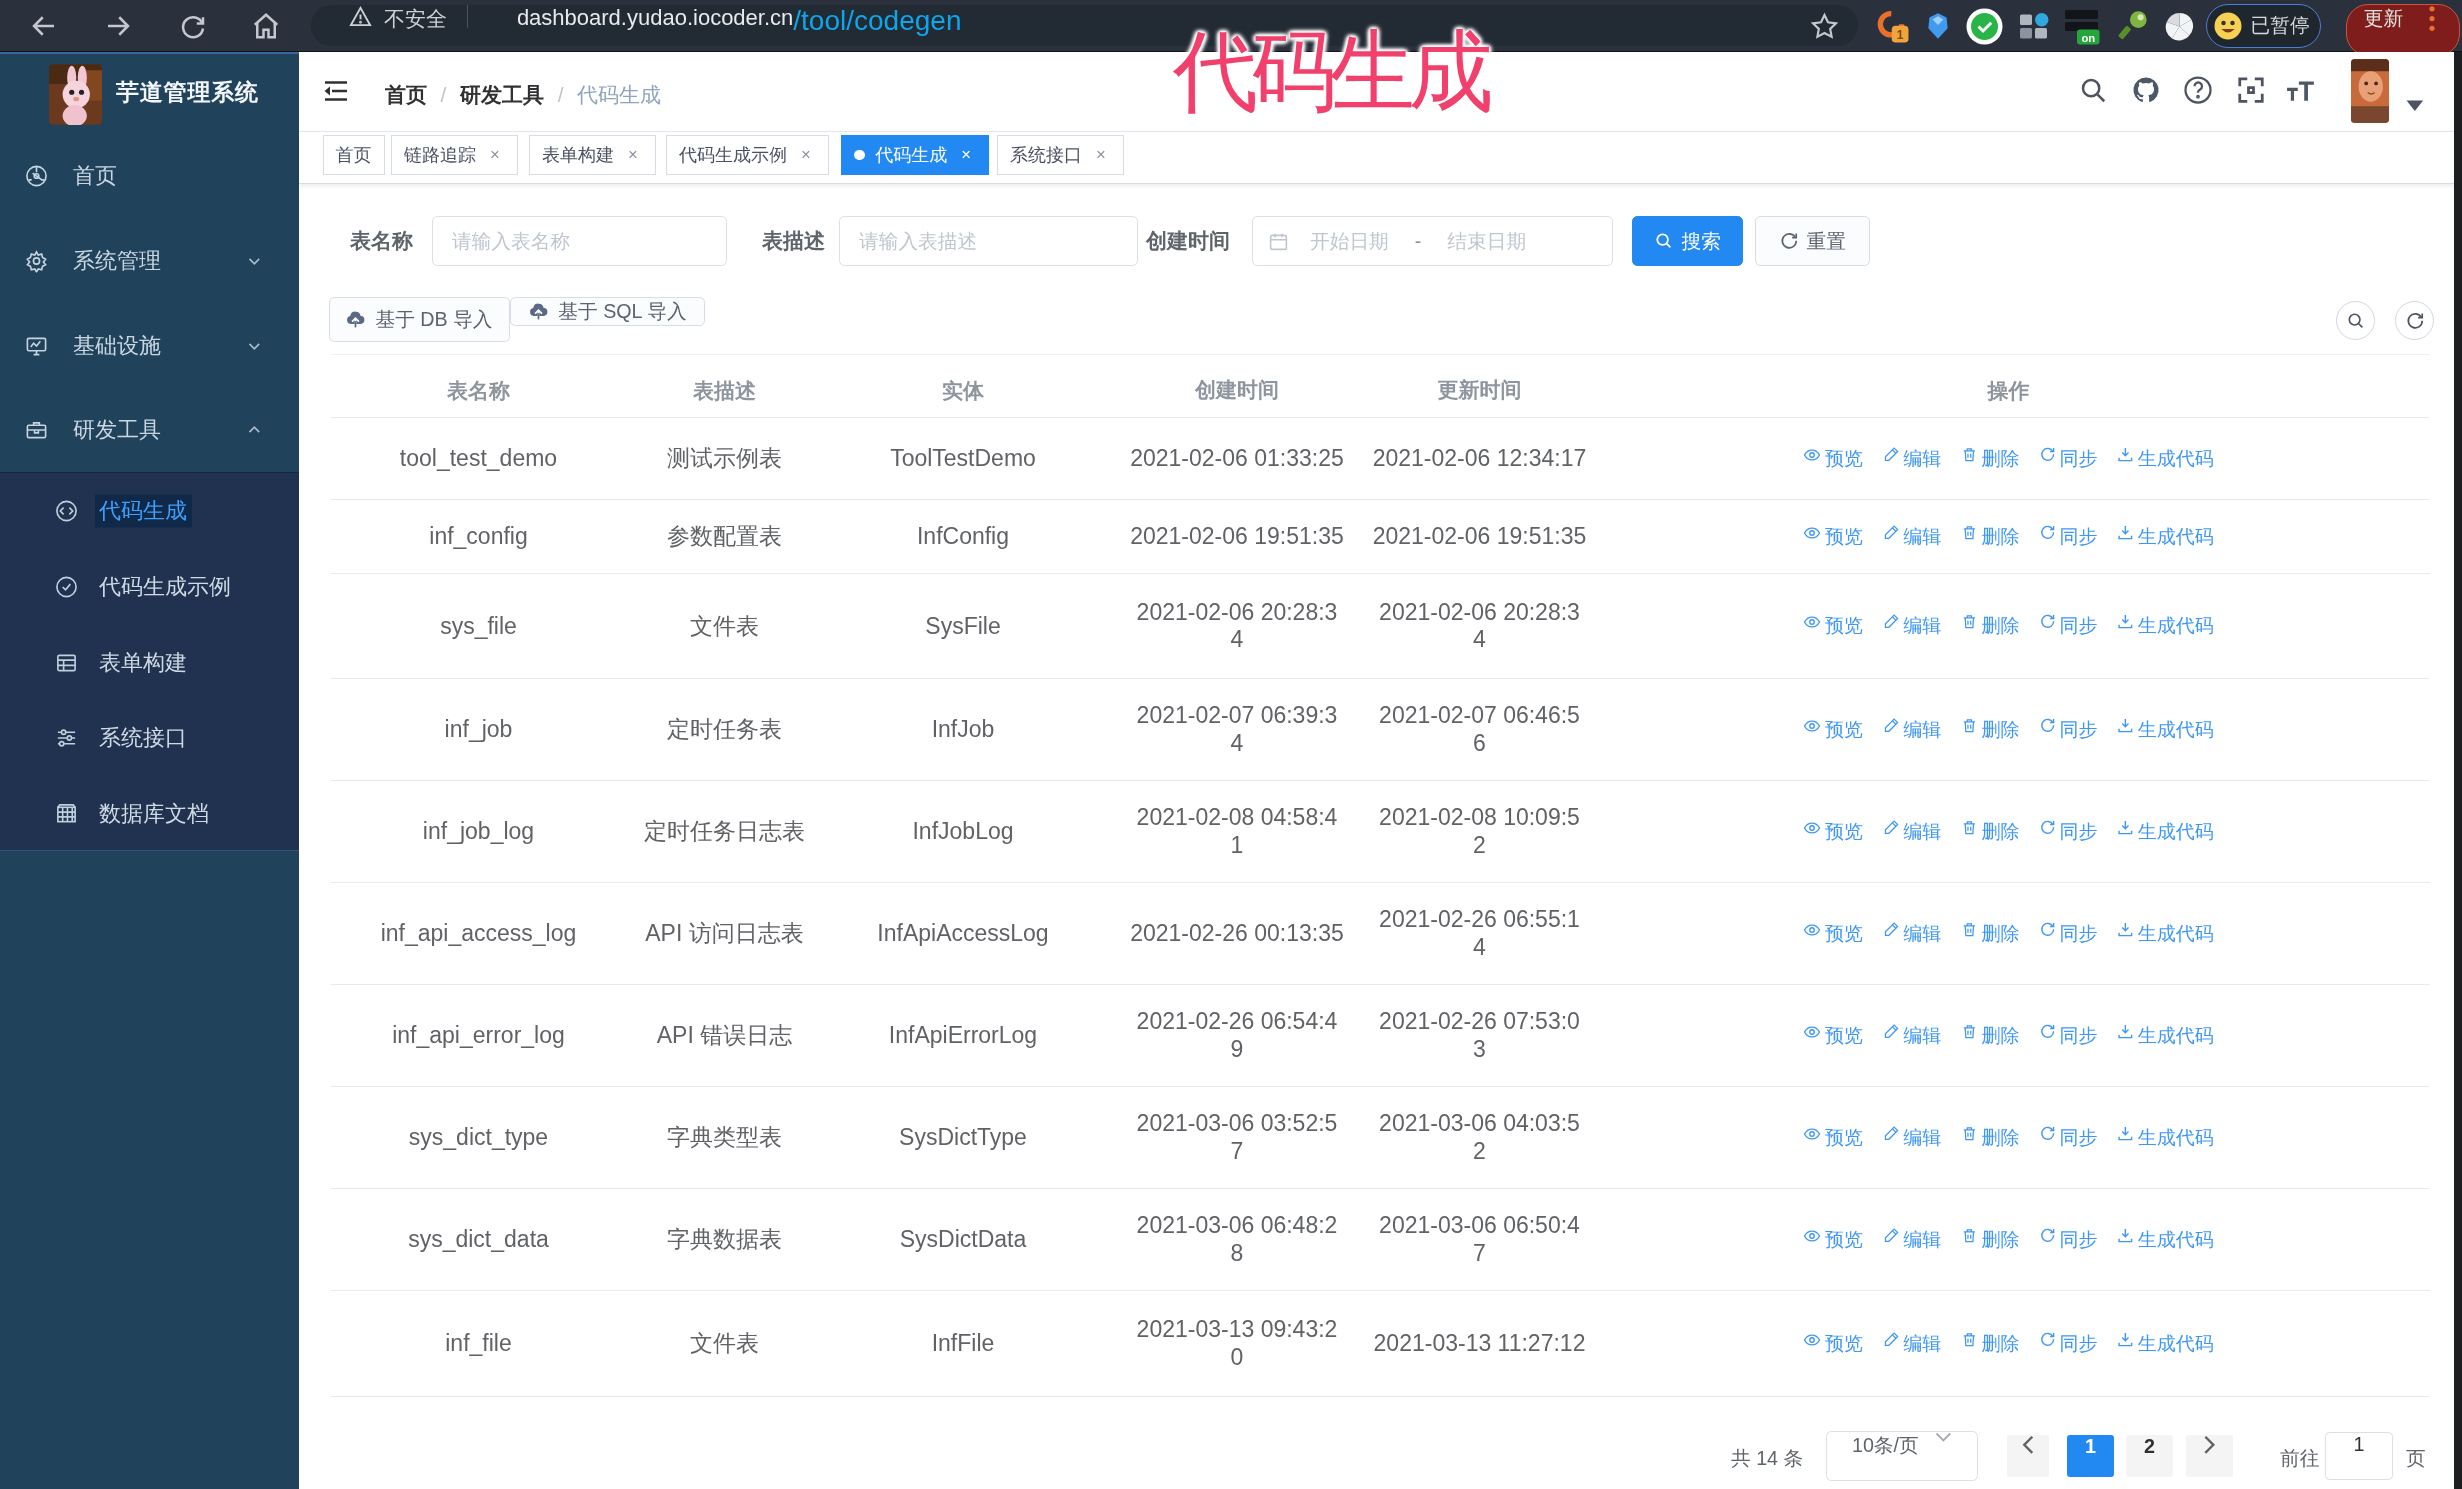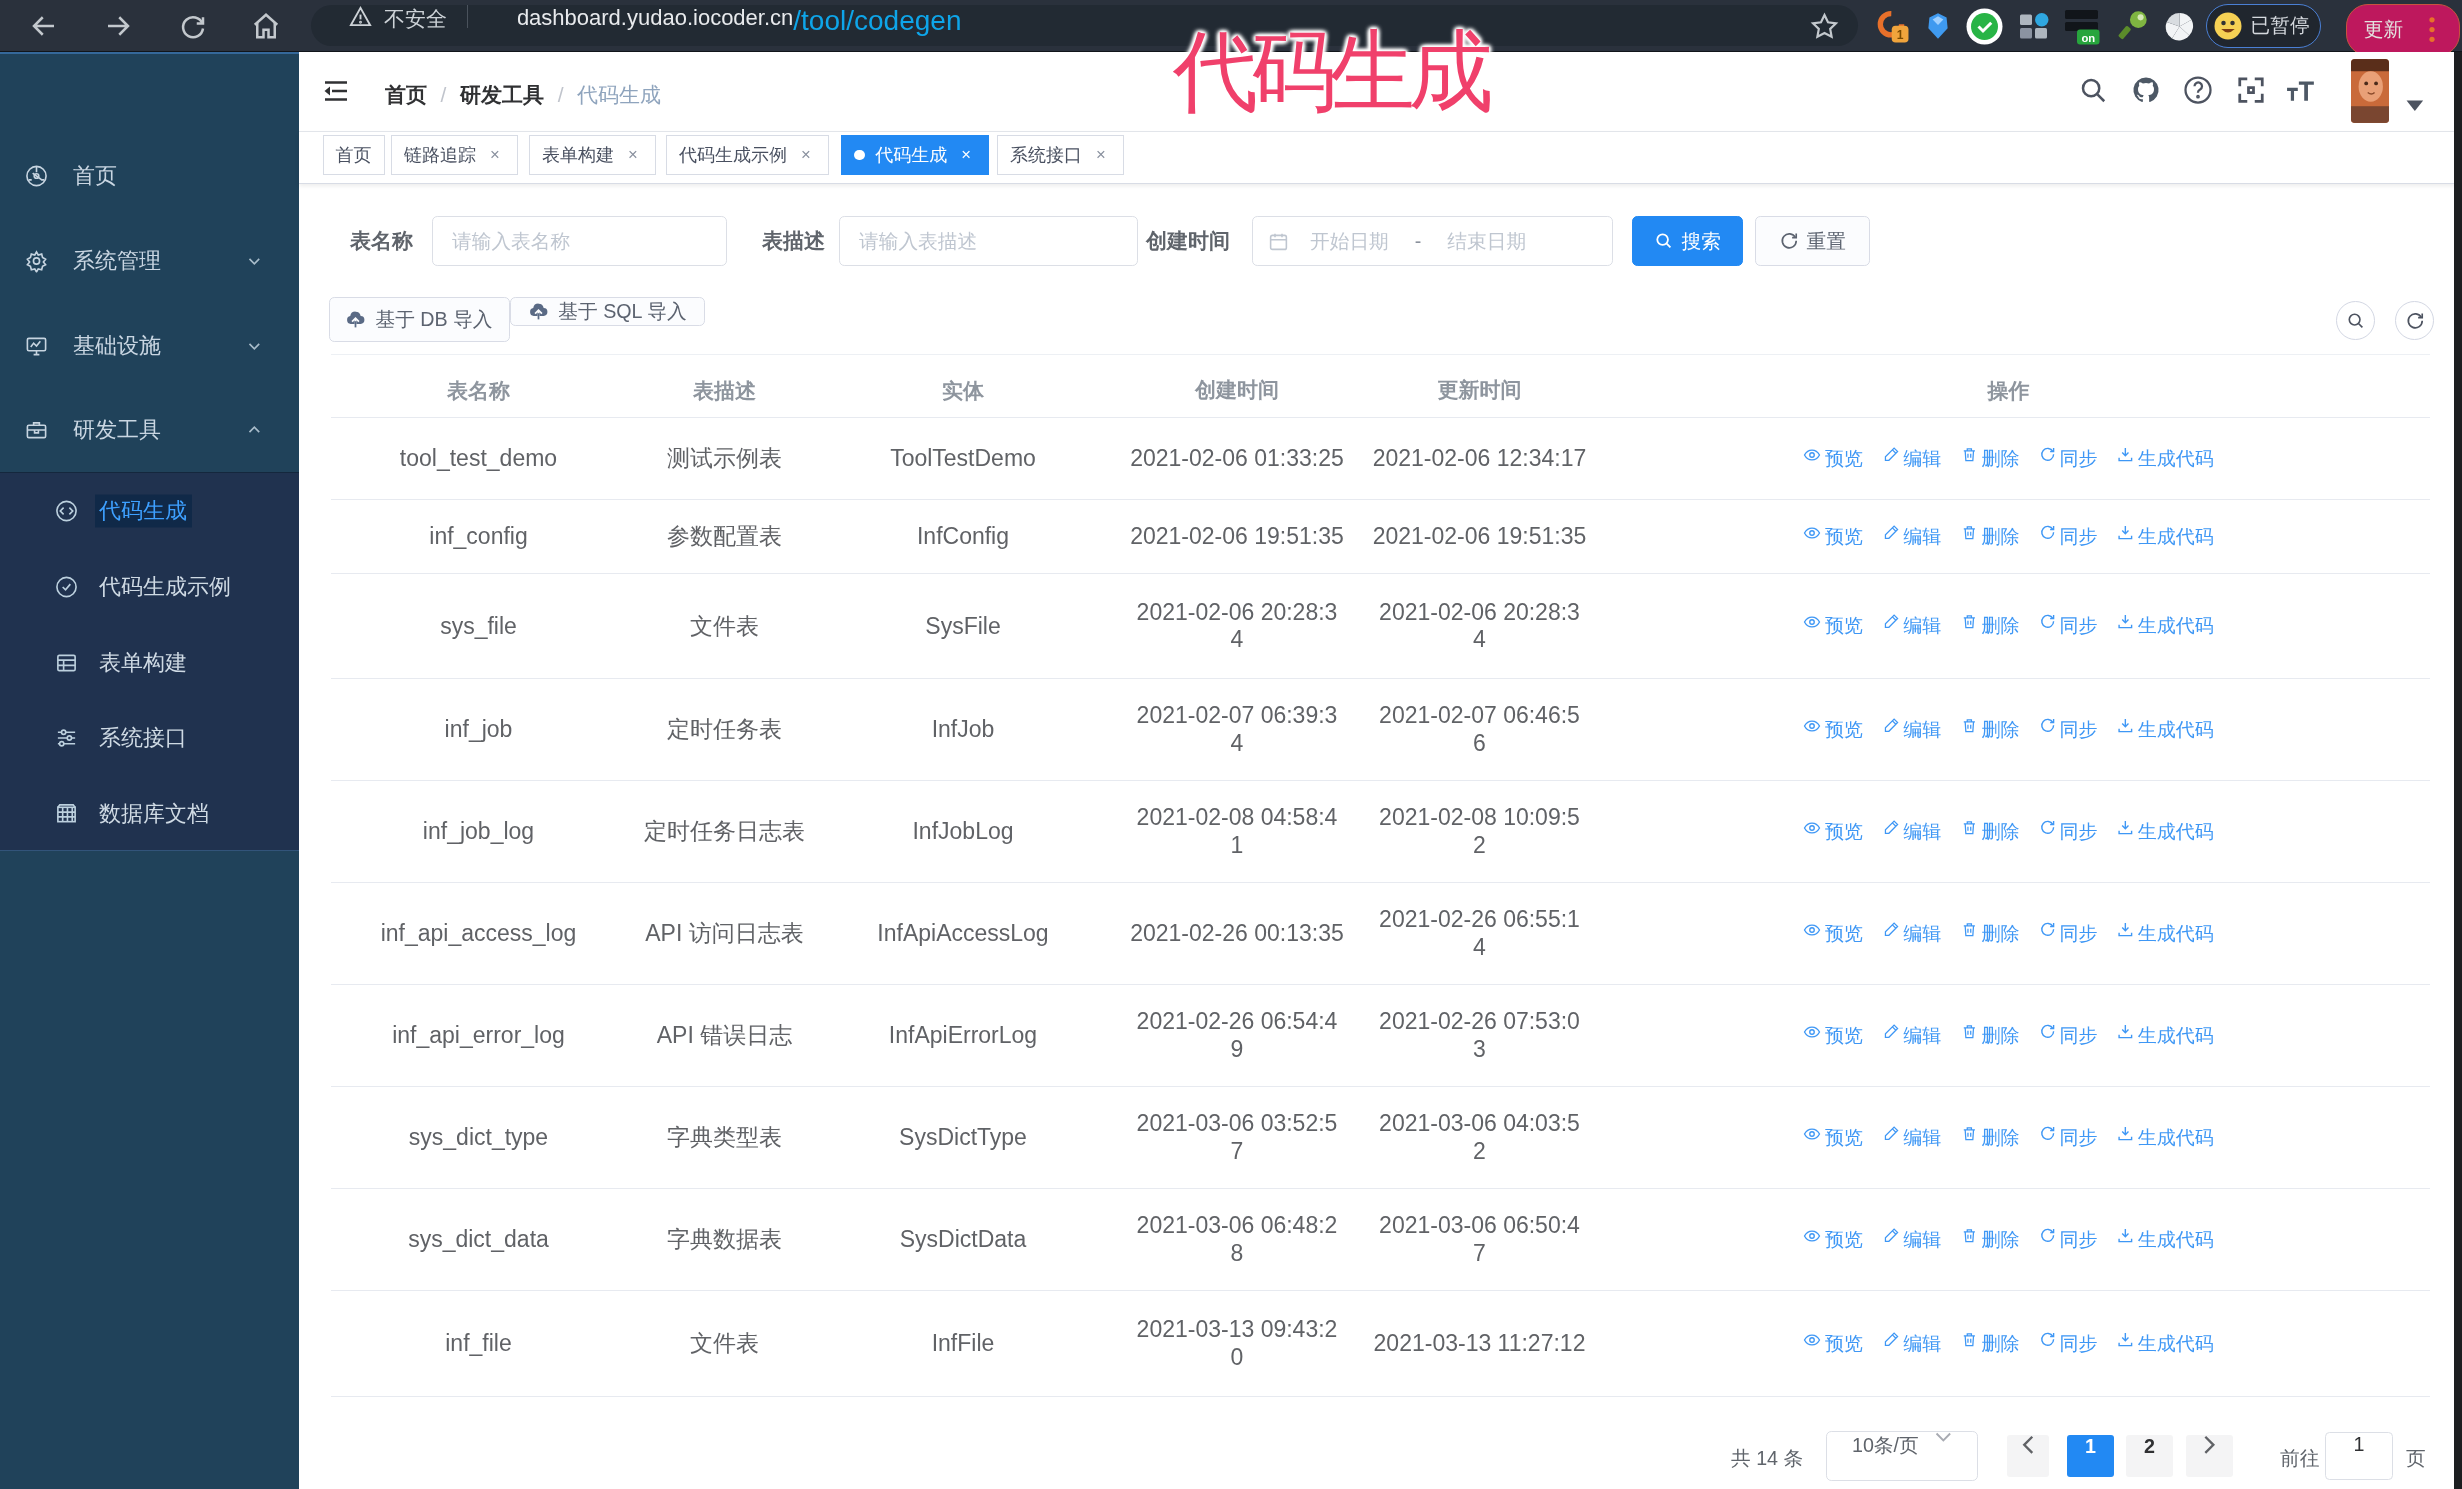--- a/index.html
+++ b/index.html
@@ -168,30 +168,45 @@
     </div>
   <div style="position:absolute;left:2206px;top:3.8px;width:115px;height:44px;border:1.5px solid #4a7fd4;border-radius:22px;background:#20262e;display:flex;align-items:center">
     <svg width="30" height="30" viewBox="0 0 40 40" style="margin-left:6px">
         <circle cx="20" cy="20" r="18" fill="#f6d154"></circle>
         <circle cx="14" cy="16" r="3" fill="#333"></circle>
         <circle cx="26" cy="16" r="3" fill="#333"></circle>
         <path d="M11 24q9 9 18 0z" fill="#7a3b12"></path>
       </svg>
     <span style="color:#d5d9de;font-size:19.7px;margin-left:7.6px">已暂停</span>
   </div>
-  <div style="position:absolute;left:2346px;top:3.8px;width:114px;height:52px;border:1.5px solid #c7543f;border-radius:22px;background:#be185d;display:flex;align-items:center">
+  <div style="position:absolute;left:2346px;top:3.8px;width:114px;height:52px;border:1.5px solid #c7543f;border-radius:22px;background:#7f1d1d;display:flex;align-items:flex-start">
     <span style="color:#e3e1de;font-size:19.7px;margin-left:16.7px">更新</span>
     <svg width="6" height="27" viewBox="0 0 8 36" style="margin-left:26px">
         <circle cx="4" cy="5" r="3.5" fill="#e8702a"></circle>
         <circle cx="4" cy="18" r="3.5" fill="#e8702a"></circle>
         <circle cx="4" cy="31" r="3.5" fill="#e8702a"></circle>
       </svg>
   </div>
 </div>
 <div id="sidebar">
+  <div id="logo">
+    <div class="av"><svg width="53" height="61" viewBox="0 0 70 80">
+          <rect width="70" height="80" fill="#6b3a1e"></rect>
+          <rect x="0" y="0" width="70" height="26" fill="#4a2a12"></rect>
+          <rect x="48" y="8" width="22" height="40" fill="#83471f"></rect>
+          <ellipse cx="30" cy="18" rx="6" ry="16" fill="#f3c6d3"></ellipse>
+          <ellipse cx="44" cy="18" rx="6" ry="16" fill="#f3c6d3"></ellipse>
+          <circle cx="36" cy="40" r="18" fill="#f6d4dd"></circle>
+          <circle cx="30" cy="37" r="3.4" fill="#222"></circle>
+          <circle cx="43" cy="37" r="3.4" fill="#222"></circle>
+          <ellipse cx="36" cy="46" rx="4" ry="3" fill="#d98"></ellipse>
+          <ellipse cx="34" cy="68" rx="16" ry="14" fill="#f0c2ce"></ellipse>
+        </svg></div>
+    <div class="tt">芋道管理系统</div>
+  </div>
   <div class="mitem" style="top:79px">
     <svg class="mic" viewBox="0 0 24 24" fill="none" stroke="#c6d4e0" stroke-width="1.7">
         <circle cx="12" cy="12" r="10"></circle>
         <path d="M12 2v6M12 12l5.5 4M4 16h3M17 16h3M12 12 L8 9"></path>
         <circle cx="12" cy="12" r="2.4"></circle>
       </svg>
     <span class="txt">首页</span>
   </div>
   <div class="mitem" style="top:164px">
     <svg class="mic" viewBox="0 0 24 24" fill="none" stroke="#c6d4e0" stroke-width="1.7">

